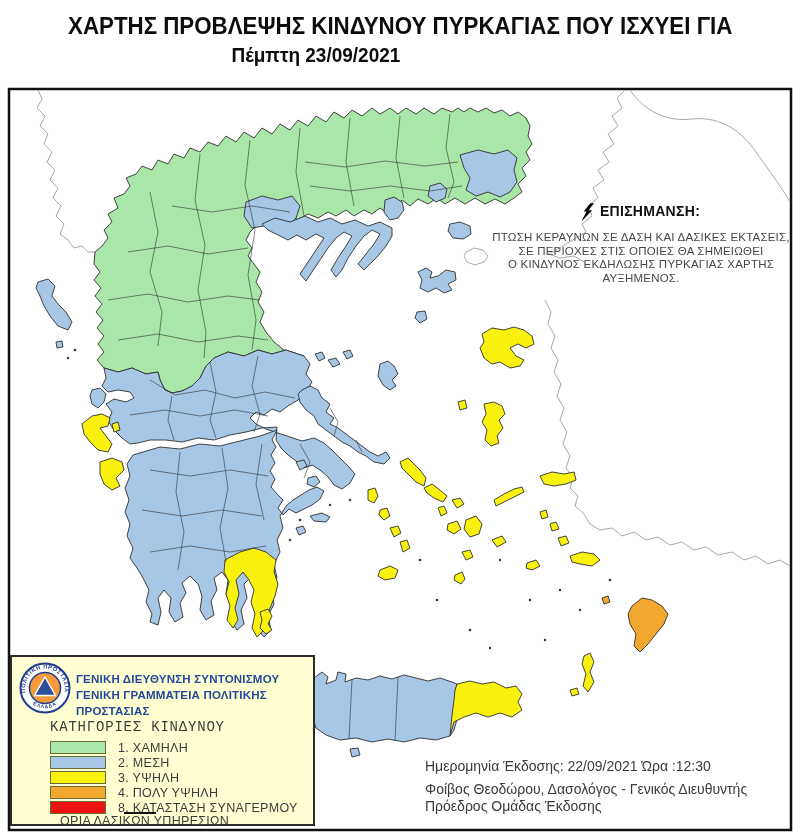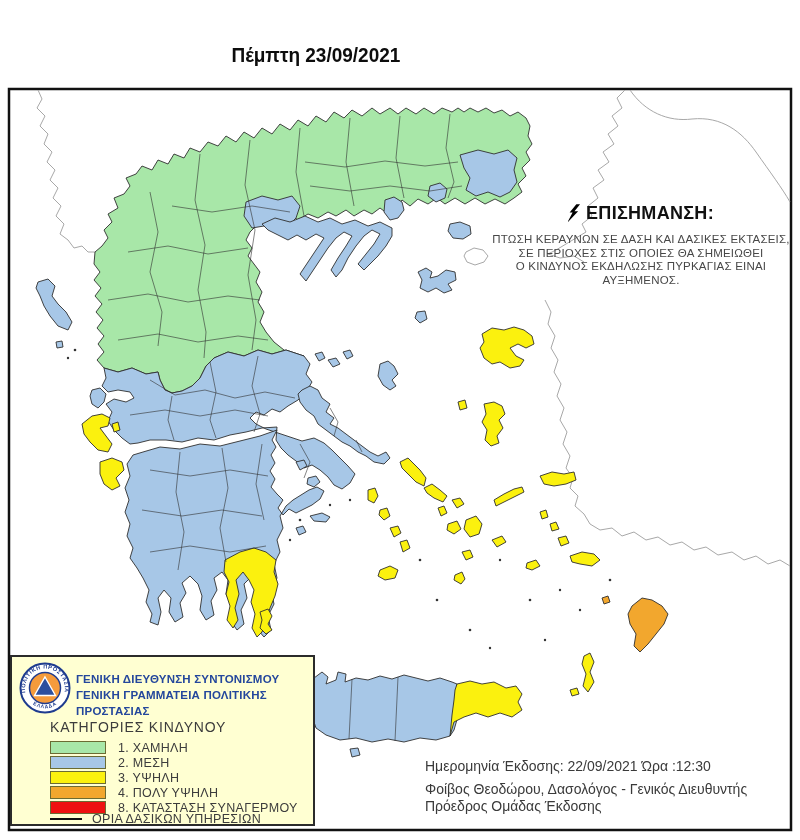--- a/index.html
+++ b/index.html
@@ -12,46 +12,49 @@
             font-size:20px;font-weight:700;color:#0d0d0d;}
   .subtitle .squeeze{display:inline-block;transform:scaleX(.95);}
 
   svg#map-svg{position:absolute;left:0;top:0;}
   .region{stroke:#2f2f2f;stroke-width:.9;stroke-linejoin:round;}
   .border-line{fill:none;stroke:#2f2f2f;stroke-width:.7;opacity:.85;}
   .foreign{fill:none;stroke-width:1;}
   .islet{stroke:none;}
 
   .notice{position:absolute;left:485px;top:203px;width:312px;text-align:center;}
-  .notice-head{font-size:18px;font-weight:700;color:#111;letter-spacing:.3px;
-               display:flex;align-items:center;justify-content:center;gap:5px;margin-bottom:9px;}
+  .notice-head{font-size:14px;font-weight:700;color:#111;letter-spacing:.3px;
+               display:flex;align-items:flex-start;justify-content:center;gap:5px;margin-bottom:9px;}
   .notice-line{font-size:11.5px;color:#474747;letter-spacing:.2px;line-height:13.5px;}
 
   .panel{position:absolute;left:10px;top:655px;width:305px;height:171px;
          background:#FFFFD2;border:2px solid #2b2b2b;box-sizing:border-box;}
   .logo{position:absolute;left:7px;top:5px;}
   .agency{position:absolute;left:64px;top:14px;font-size:11.5px;font-weight:700;
           color:#24479C;line-height:16px;letter-spacing:.2px;}
-  .legend-title{position:absolute;left:38px;top:62px;font-size:14px;color:#3c3c3c;letter-spacing:.8px;}
+  .legend-title{position:absolute;left:38px;top:62px;font-size:14px;color:#3c3c3c;letter-spacing:.8px;font-family:Liberation Mono, monospace;}
   .legend-row{position:absolute;left:38px;height:13px;display:flex;align-items:flex-start;}
   .swatch{width:56px;height:13px;display:block;}
   .legend-label{margin-left:12px;font-size:12.5px;color:#3c3c3c;letter-spacing:.3px;white-space:nowrap;}
-  .boundary-row{position:absolute;left:38px;top:155px;display:flex;align-items:center;}
+  .boundary-row{position:absolute;left:38px;top:155px;display:flex;align-items:center;flex-direction:column;}
   .boundary-line{width:32px;height:0;border-top:2.5px solid #111;display:block;}
   .boundary-label{margin-left:10px;font-size:12.5px;color:#3c3c3c;letter-spacing:.3px;}
 
   .issue{position:absolute;left:425px;top:758px;width:370px;color:#3a3a3a;}
   .issue-line1{font-size:14px;margin-bottom:7px;}
   .issue-line2,.issue-line3{font-size:14px;line-height:17px;}
 </style>
 </head>
 <body>
 
 <div class="page">
 
+  <div class="title">
+    <span class="squeeze">ΧΑΡΤΗΣ ΠΡΟΒΛΕΨΗΣ ΚΙΝΔΥΝΟΥ ΠΥΡΚΑΓΙΑΣ ΠΟΥ ΙΣΧΥΕΙ ΓΙΑ</span>
+  </div>
   <div class="subtitle">
     <span class="squeeze">Πέμπτη 23/09/2021</span>
   </div>
 
   <svg id="map-svg" width="800" height="840" viewBox="0 0 800 840">
 
     <rect x="9" y="89" width="782" height="741" fill="none" stroke="#111" stroke-width="2.5"></rect>
 
     <g class="foreign" stroke="#A8A8A8">
       <polyline points="38,90 42,99 37,108 45,116 40,126 48,134 44,144 52,152 47,162 55,170 50,180 58,188 53,198 61,206 56,216 64,224 60,234 68,240 74,248 82,246 88,252 95,252"></polyline>
@@ -186,21 +189,21 @@
 
   <div class="notice">
     <div class="notice-head">
       <svg width="13" height="19" viewBox="0 0 14 20">
         <path d="M9,0 L3,9 L6.2,9 L2,20 L12,7.5 L8,7.5 L13,0 Z" fill="#000" transform="skewX(-8)"></path>
       </svg>
       <span>ΕΠΙΣΗΜΑΝΣΗ:</span>
     </div>
     <div class="notice-line">ΠΤΩΣΗ ΚΕΡΑΥΝΩΝ ΣΕ ΔΑΣΗ ΚΑΙ ΔΑΣΙΚΕΣ ΕΚΤΑΣΕΙΣ,</div>
     <div class="notice-line">ΣΕ ΠΕΡΙΟΧΕΣ ΣΤΙΣ ΟΠΟΙΕΣ ΘΑ ΣΗΜΕΙΩΘΕΙ</div>
-    <div class="notice-line">Ο ΚΙΝΔΥΝΟΣ ΕΚΔΗΛΩΣΗΣ ΠΥΡΚΑΓΙΑΣ ΕΙΝΑΙ ΑΥΞΗΜΕΝΟΣ.</div>
+    <div class="notice-line">Ο ΚΙΝΔΥΝΟΣ ΕΚΔΗΛΩΣΗΣ ΠΥΡΚΑΓΙΑΣ ΧΑΡΤΗΣ ΑΥΞΗΜΕΝΟΣ.</div>
   </div>
 
   <div class="panel">
     <svg class="logo" width="52" height="52" viewBox="-26 -26 52 52">
       <circle r="24.5" fill="#ffffff" stroke="#1F3C8F" stroke-width="2"></circle>
       <circle r="15.5" fill="#F59B3C" stroke="#1F3C8F" stroke-width="1.5"></circle>
       <path d="M0,-11 L10.5,7.5 L-10.5,7.5 Z" fill="#2C4F9E" stroke="#ffffff" stroke-width="1.4"></path>
       <path id="logo-arc-top" d="M-19.5,5 A20 20 0 1 1 19.5,5" fill="none"></path>
       <path id="logo-arc-bottom" d="M-15,13.5 A20 20 0 0 0 15,13.5" fill="none"></path>
       <text font-size="5.6" font-weight="bold" fill="#1F3C8F" letter-spacing="0.6">

